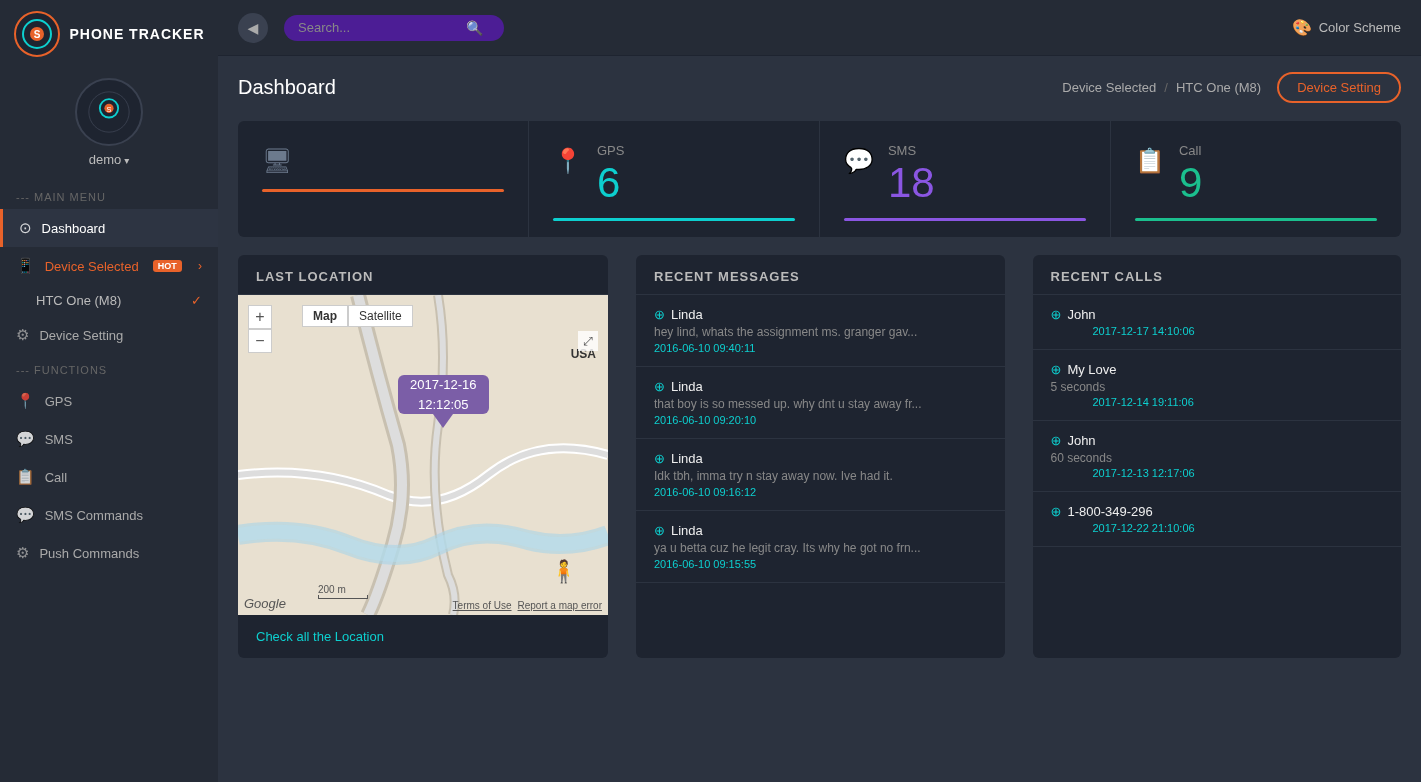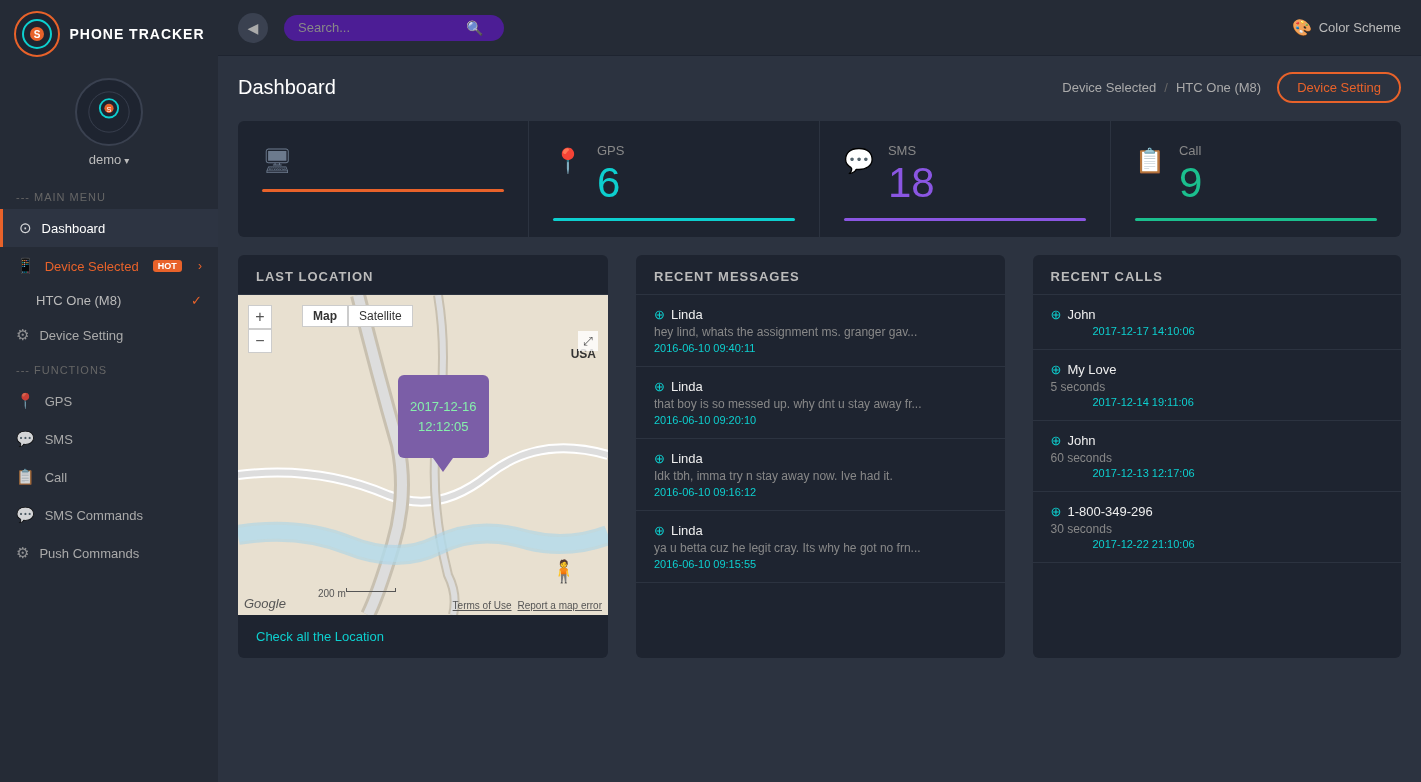--- a/index.html
+++ b/index.html
@@ -329,22 +329,22 @@
     .map-pin {
       position: absolute;
       top: 80px;
       left: 160px;
       display: flex;
       flex-direction: column;
       align-items: center;
     }
     .pin-label {
       background: #7b5ea7;
-      color: #86efac;
-      padding: 22px 12px;
+      color: #ffffff;
+      padding: 0 12px;
       border-radius: 6px;
       font-size: 13px;
       font-weight: 500;
       text-align: center;
       line-height: 1.5;
     }
     .pin-tail {
       width: 0;
       height: 0;
       border-left: 10px solid transparent;
@@ -394,20 +394,21 @@
       color: #555;
       display: flex;
       gap: 6px;
       padding-left: 12px;
     }
     .map-scale {
       position: absolute;
       bottom: 14px;
       left: 50px;
       display: flex;
+      flex-direction: column;
       align-items: flex-start;
     }
     .map-scale-bar {
       width: 50px;
       height: 4px;
       border: 1px solid #555;
       border-top: none;
       background: transparent;
     }
     .map-scale-text { font-size: 10px; color: #555; }
@@ -731,20 +732,19 @@
           </div>
           <div class="call-duration">60 seconds</div>
           <div class="call-time">2017-12-13 12:17:06</div>
         </div>
 
         <div class="list-item">
           <div class="list-item-name">
             <span class="list-item-contact-icon">⊕</span>
             <span>1-800-349-296</span>
           </div>
-          <div class="call-duration">30 seconds</div>
           <div class="call-time">2017-12-22 21:10:06</div>
         </div>
       </div>
 
     </div>
   </div>
 </div>
 
 </body></html>

